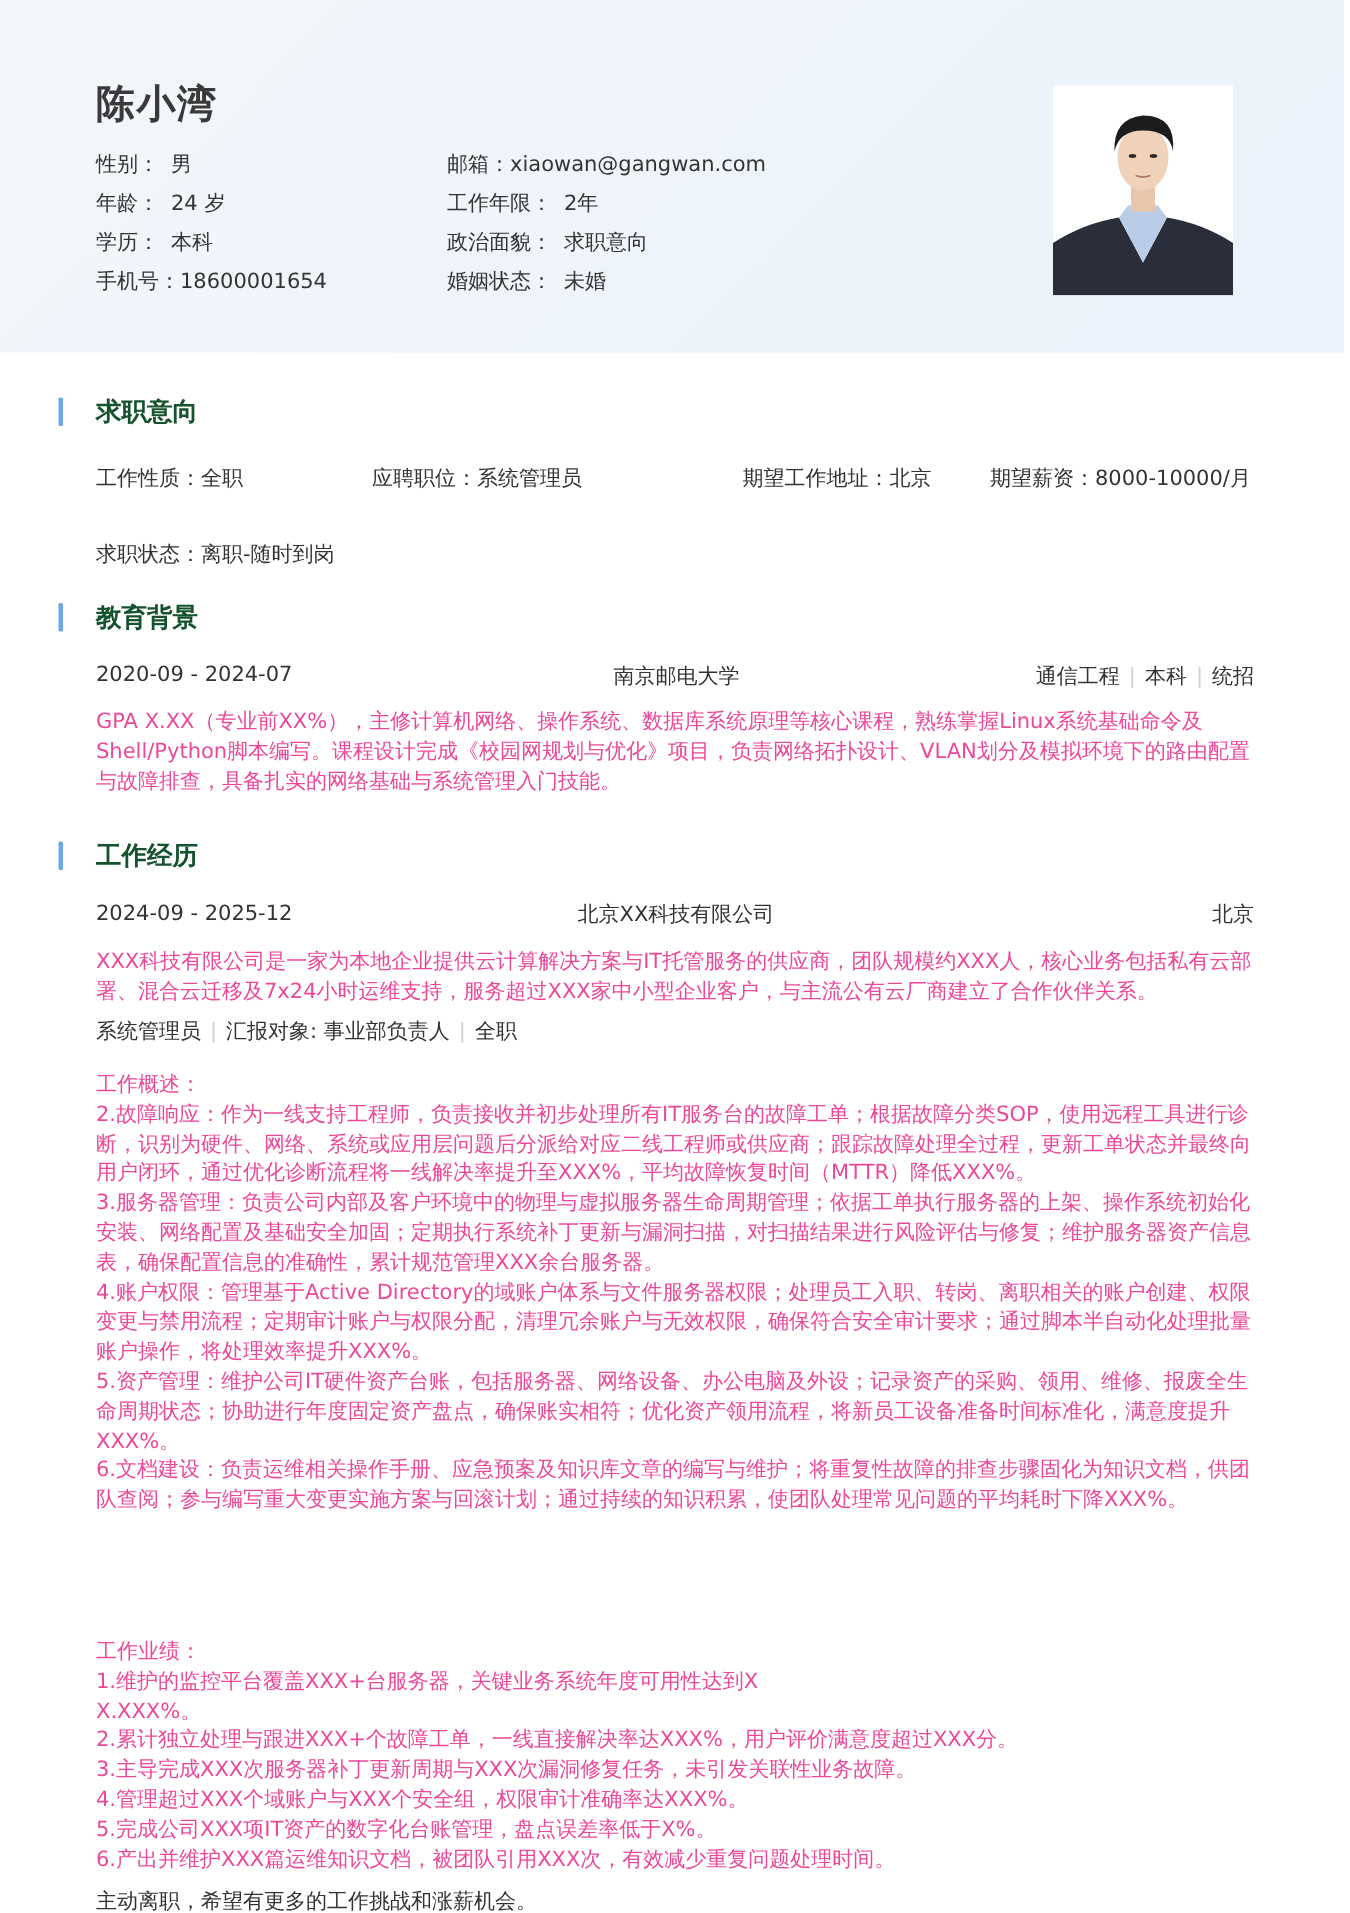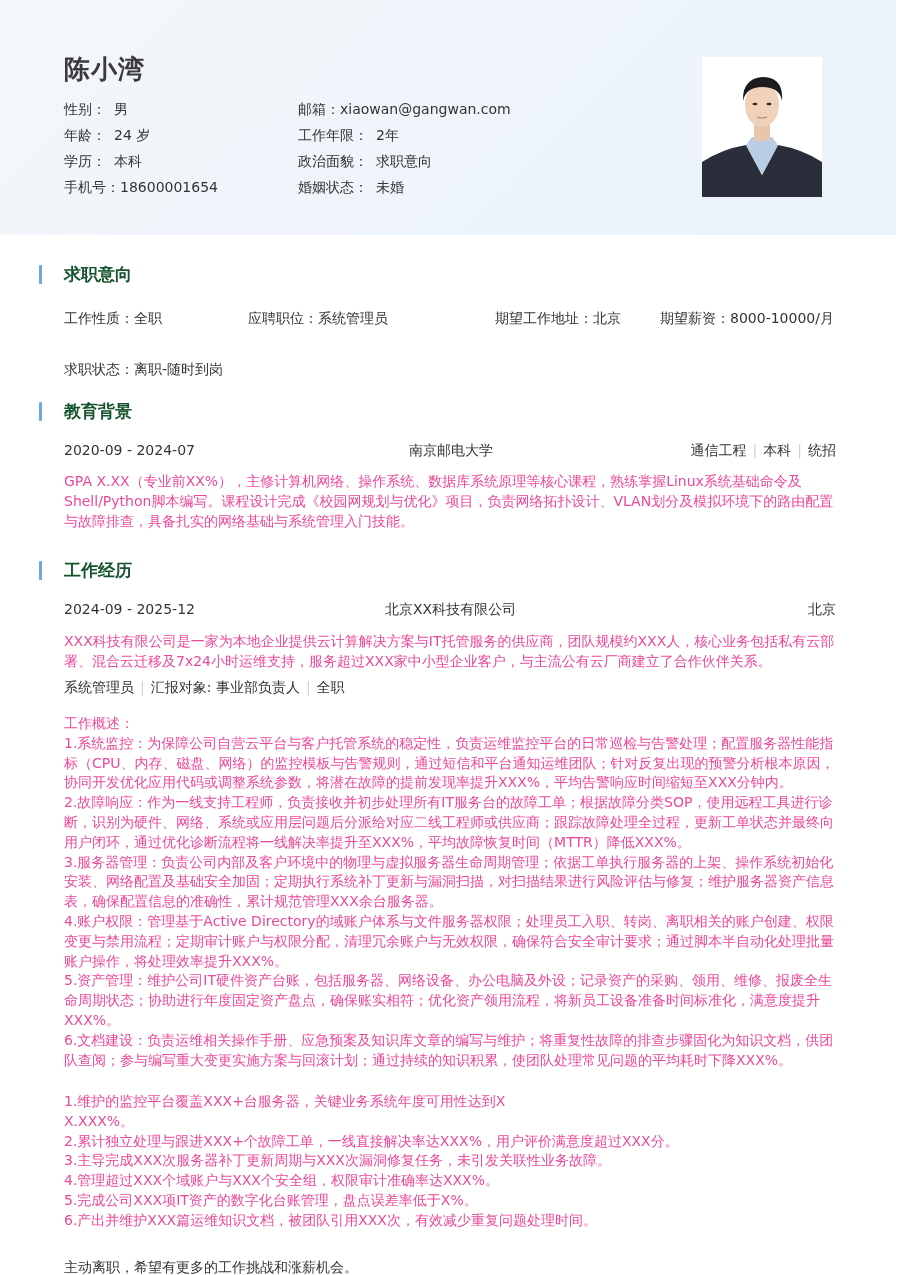--- a/index.html
+++ b/index.html
@@ -122,29 +122,29 @@
 <div class="line" style="right:64px; top:601px;">北京</div>
 
 <div class="para" style="top:632px;">XXX科技有限公司是一家为本地企业提供云计算解决方案与IT托管服务的供应商，团队规模约XXX人，核心业务包括私有云部署、混合云迁移及7x24小时运维支持，服务超过XXX家中小型企业客户，与主流公有云厂商建立了合作伙伴关系。</div>
 
 <div class="line" style="left:64px; top:679px;">
   <span>系统管理员</span><span class="sep">|</span><span>汇报对象: 事业部负责人</span><span class="sep">|</span><span>全职</span>
 </div>
 
 <div class="para" style="top:714px;">
   <span class="block-line">工作概述：</span>
-  <span class="block-line">1.系统监控：为保障公司自营云平台与客户托管系统的稳定性，负责运维监控平台的日常巡检与告警处理；配置服务器性能指标（CPU、内存、磁盘、网络）的监控模板与告警规则，通过短信和平台通知运维团队；针对反复出现的预警分析根本原因，协同开发优化应用代码或调整系统参数，将潜在故障的提前发现率提升XXX%，平均告警响应时间缩短至XXX分钟内。</span>
   <span class="block-line">2.故障响应：作为一线支持工程师，负责接收并初步处理所有IT服务台的故障工单；根据故障分类SOP，使用远程工具进行诊断，识别为硬件、网络、系统或应用层问题后分派给对应二线工程师或供应商；跟踪故障处理全过程，更新工单状态并最终向用户闭环，通过优化诊断流程将一线解决率提升至XXX%，平均故障恢复时间（MTTR）降低XXX%。</span>
   <span class="block-line">3.服务器管理：负责公司内部及客户环境中的物理与虚拟服务器生命周期管理；依据工单执行服务器的上架、操作系统初始化安装、网络配置及基础安全加固；定期执行系统补丁更新与漏洞扫描，对扫描结果进行风险评估与修复；维护服务器资产信息表，确保配置信息的准确性，累计规范管理XXX余台服务器。</span>
   <span class="block-line">4.账户权限：管理基于Active Directory的域账户体系与文件服务器权限；处理员工入职、转岗、离职相关的账户创建、权限变更与禁用流程；定期审计账户与权限分配，清理冗余账户与无效权限，确保符合安全审计要求；通过脚本半自动化处理批量账户操作，将处理效率提升XXX%。</span>
   <span class="block-line">5.资产管理：维护公司IT硬件资产台账，包括服务器、网络设备、办公电脑及外设；记录资产的采购、领用、维修、报废全生命周期状态；协助进行年度固定资产盘点，确保账实相符；优化资产领用流程，将新员工设备准备时间标准化，满意度提升XXX%。</span>
   <span class="block-line">6.文档建设：负责运维相关操作手册、应急预案及知识库文章的编写与维护；将重复性故障的排查步骤固化为知识文档，供团队查阅；参与编写重大变更实施方案与回滚计划；通过持续的知识积累，使团队处理常见问题的平均耗时下降XXX%。</span>
 </div>
 
 <div class="para" style="top:1092px;">
+  <span class="block-line">工作业绩：</span>
   <span class="block-line">1.维护的监控平台覆盖XXX+台服务器，关键业务系统年度可用性达到X</span>
   <span class="block-line">X.XXX%。</span>
   <span class="block-line">2.累计独立处理与跟进XXX+个故障工单，一线直接解决率达XXX%，用户评价满意度超过XXX分。</span>
   <span class="block-line">3.主导完成XXX次服务器补丁更新周期与XXX次漏洞修复任务，未引发关联性业务故障。</span>
   <span class="block-line">4.管理超过XXX个域账户与XXX个安全组，权限审计准确率达XXX%。</span>
   <span class="block-line">5.完成公司XXX项IT资产的数字化台账管理，盘点误差率低于X%。</span>
   <span class="block-line">6.产出并维护XXX篇运维知识文档，被团队引用XXX次，有效减少重复问题处理时间。</span>
 </div>
 
 <div class="line" style="left:64px; top:1259px;">主动离职，希望有更多的工作挑战和涨薪机会。</div>

